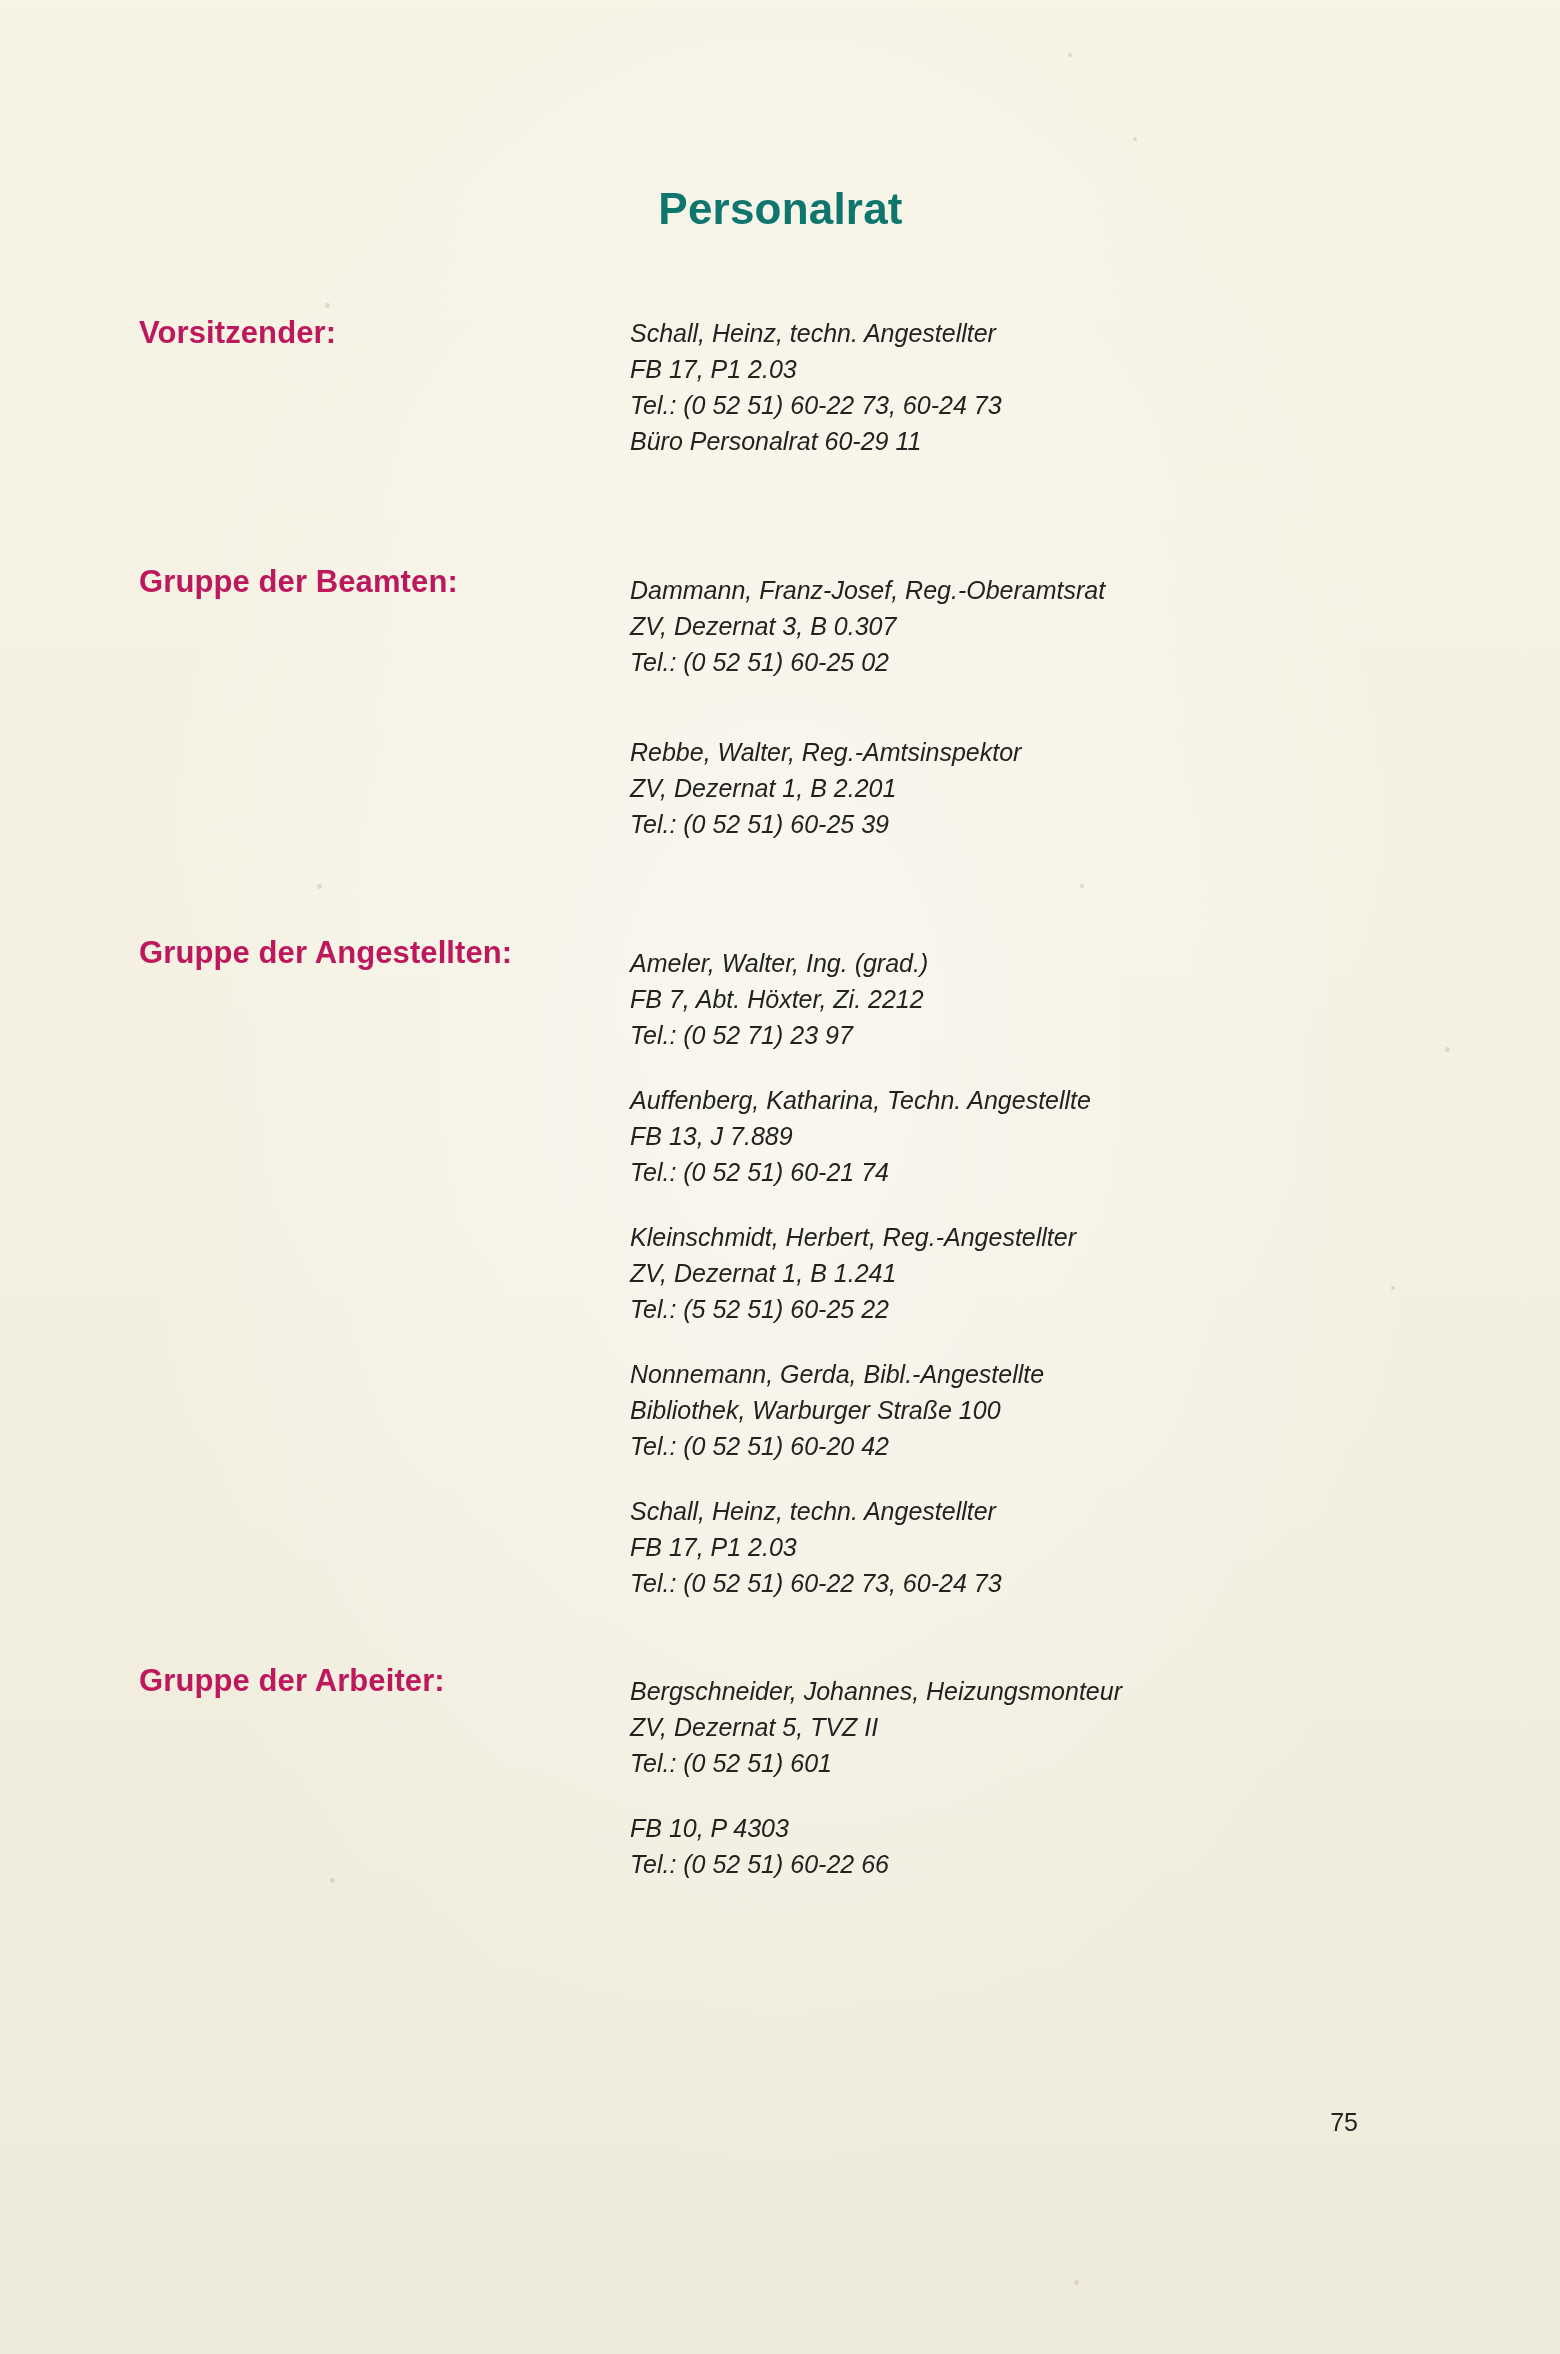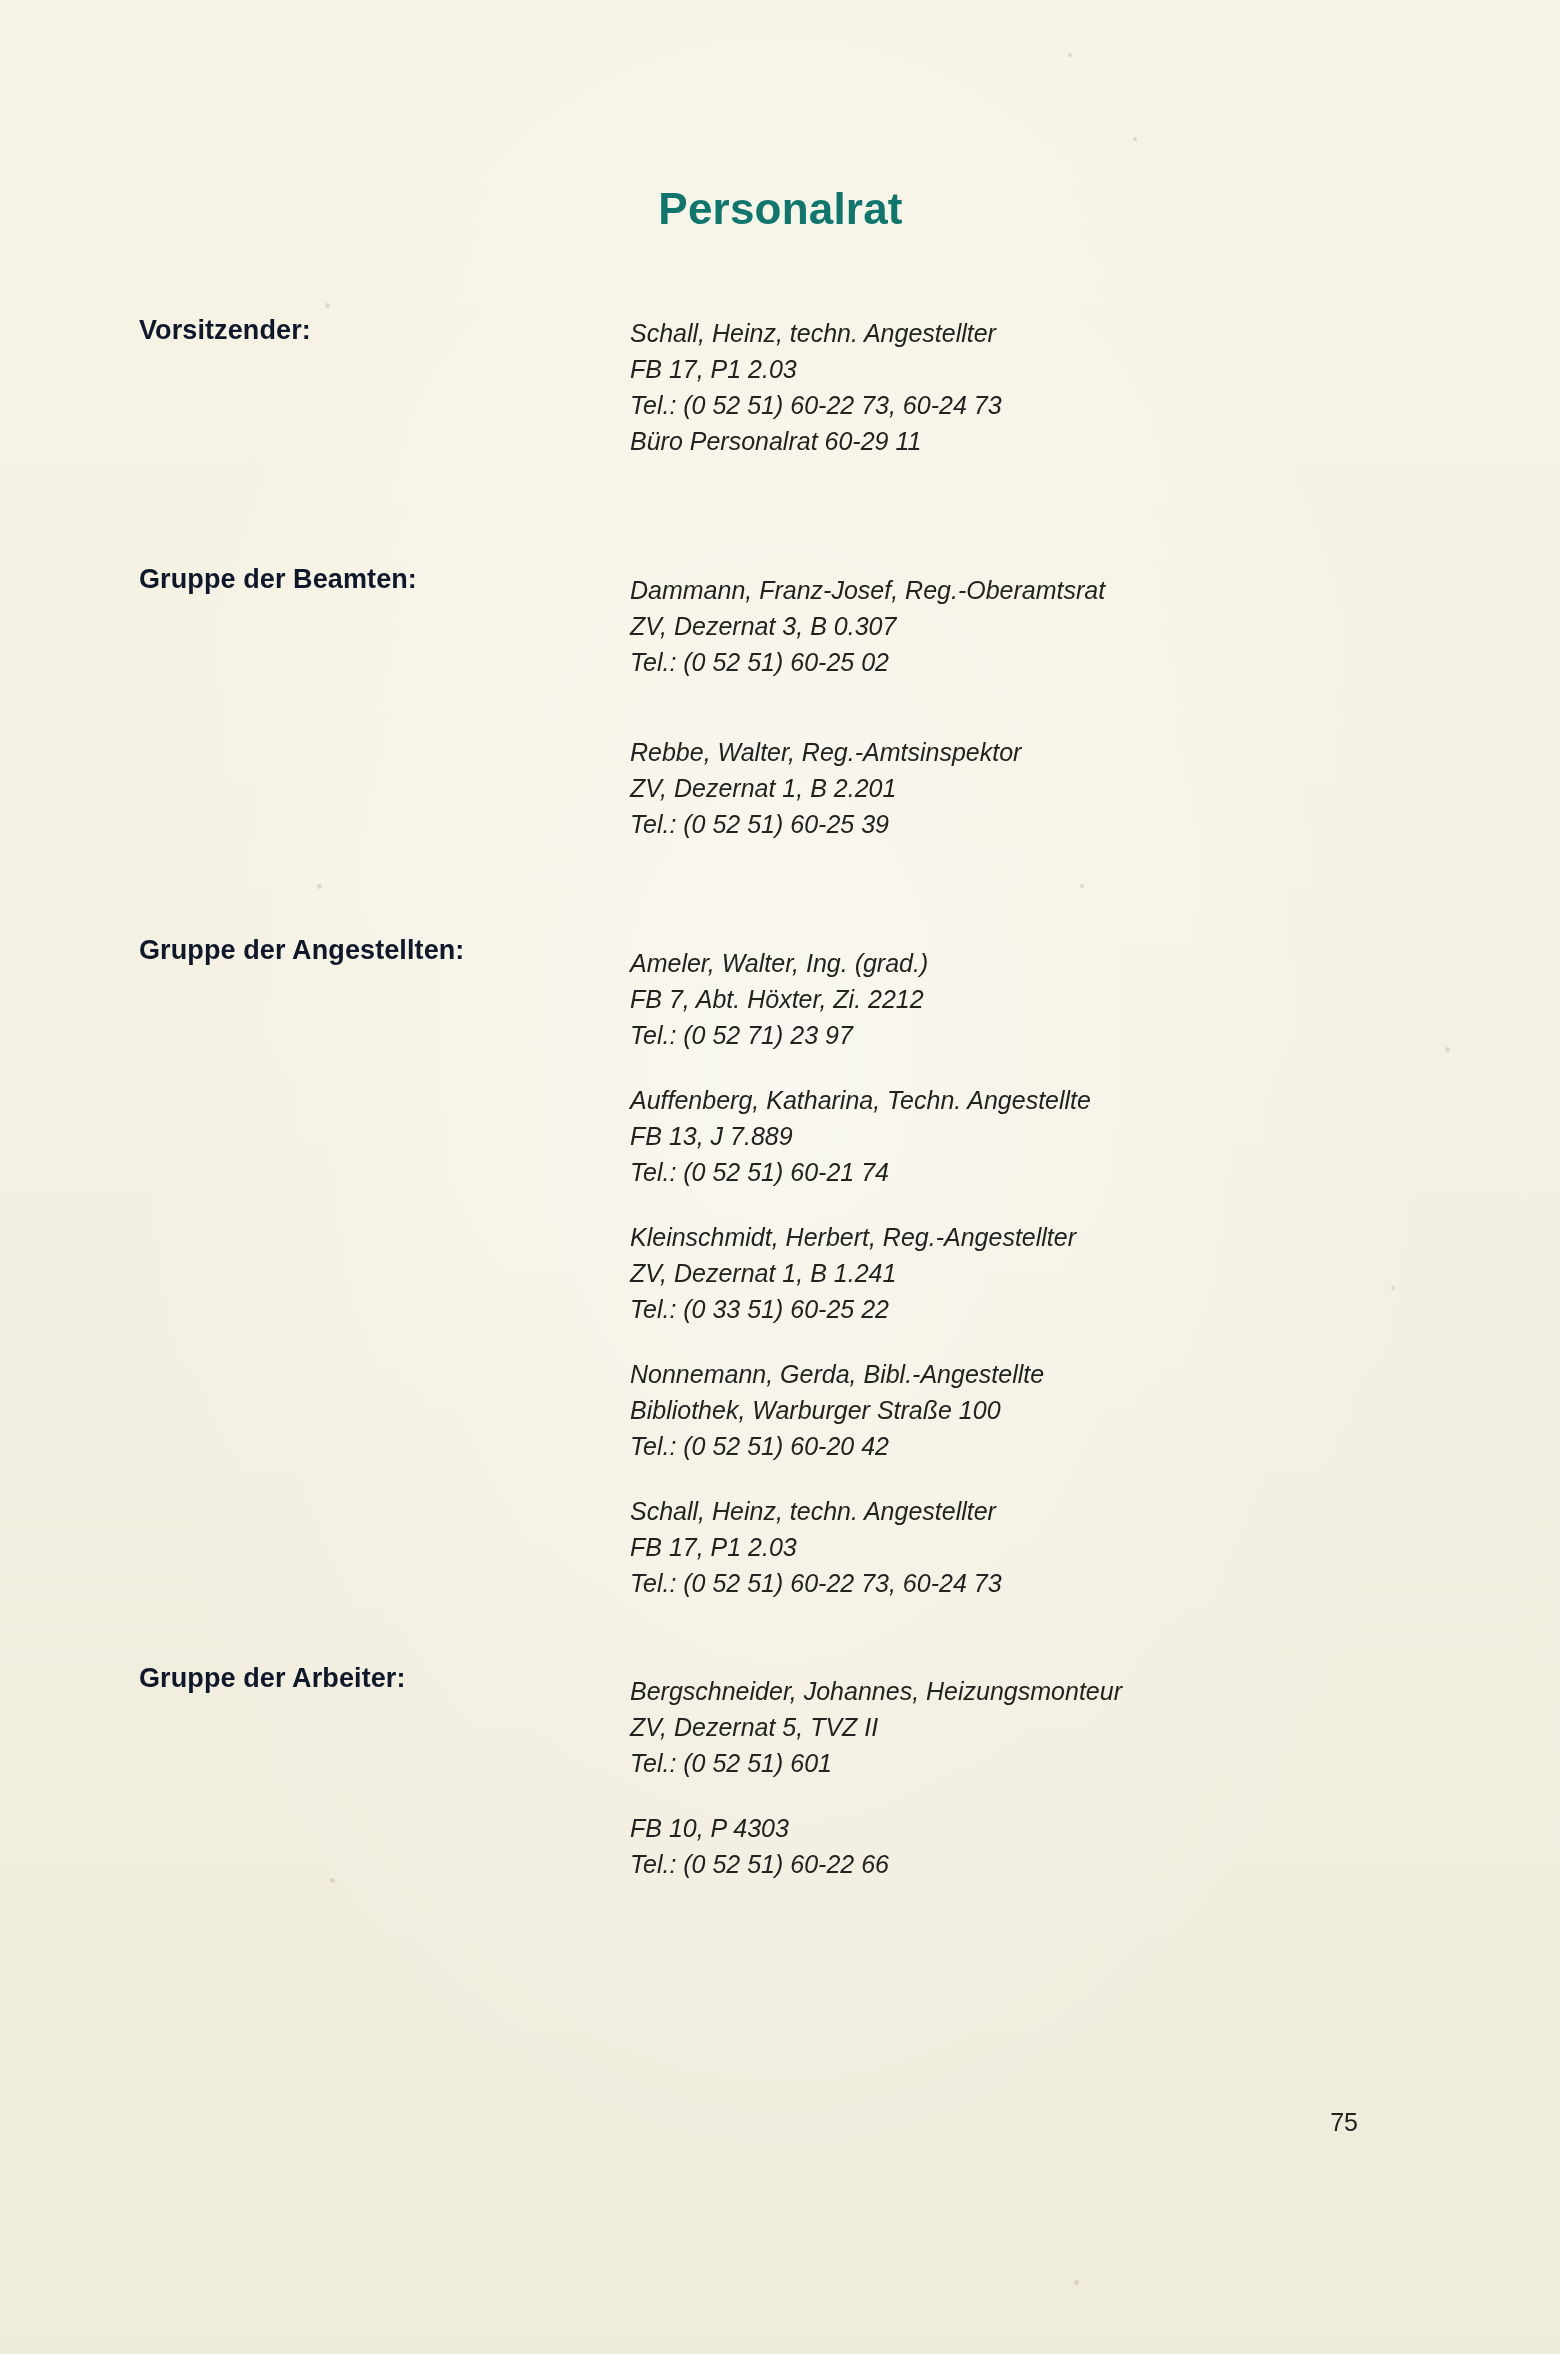--- a/index.html
+++ b/index.html
@@ -58,23 +58,23 @@
   .section {
     position: absolute;
     left: 139px;
     width: 1281px;
   }
   .section-label {
     position: absolute;
     left: 0;
     top: 0;
     width: 449px;
-    font-size: 27px;
+    font-size: 31px;
     font-weight: bold;
-    color: #0f172a;
+    color: #be185d;
     letter-spacing: 0.1px;
   }
   .entries {
     position: absolute;
     left: 491px;
     top: 0;
     width: 784px;
   }
   .entry {
     margin-bottom: 29px;
@@ -156,21 +156,21 @@
           <div class="entry-line">Tel.: (0 52 71) 23 97</div>
         </div>
         <div class="entry">
           <div class="entry-line">Auffenberg, Katharina, Techn. Angestellte</div>
           <div class="entry-line">FB 13, J 7.889</div>
           <div class="entry-line">Tel.: (0 52 51) 60-21 74</div>
         </div>
         <div class="entry">
           <div class="entry-line">Kleinschmidt, Herbert, Reg.-Angestellter</div>
           <div class="entry-line">ZV, Dezernat 1, B 1.241</div>
-          <div class="entry-line">Tel.: (0 33 51) 60-25 22</div>
+          <div class="entry-line">Tel.: (5 52 51) 60-25 22</div>
         </div>
         <div class="entry">
           <div class="entry-line">Nonnemann, Gerda, Bibl.-Angestellte</div>
           <div class="entry-line">Bibliothek, Warburger Straße 100</div>
           <div class="entry-line">Tel.: (0 52 51) 60-20 42</div>
         </div>
         <div class="entry">
           <div class="entry-line">Schall, Heinz, techn. Angestellter</div>
           <div class="entry-line">FB 17, P1 2.03</div>
           <div class="entry-line">Tel.: (0 52 51) 60-22 73, 60-24 73</div>

